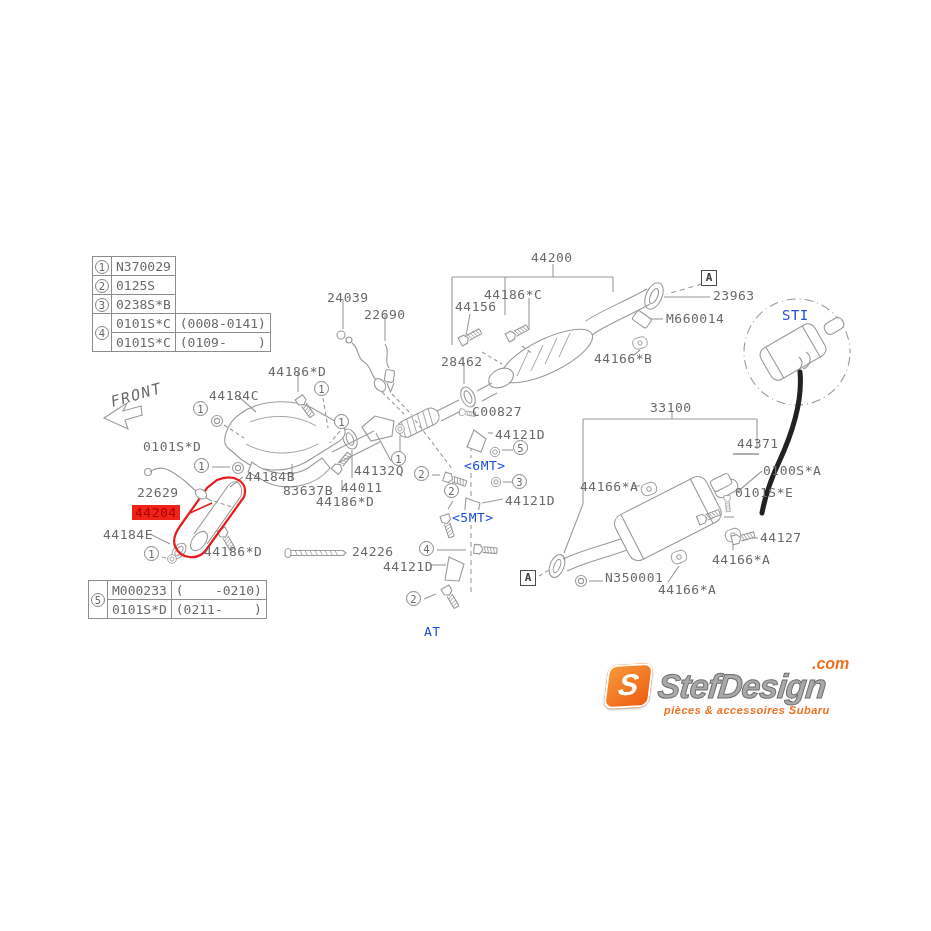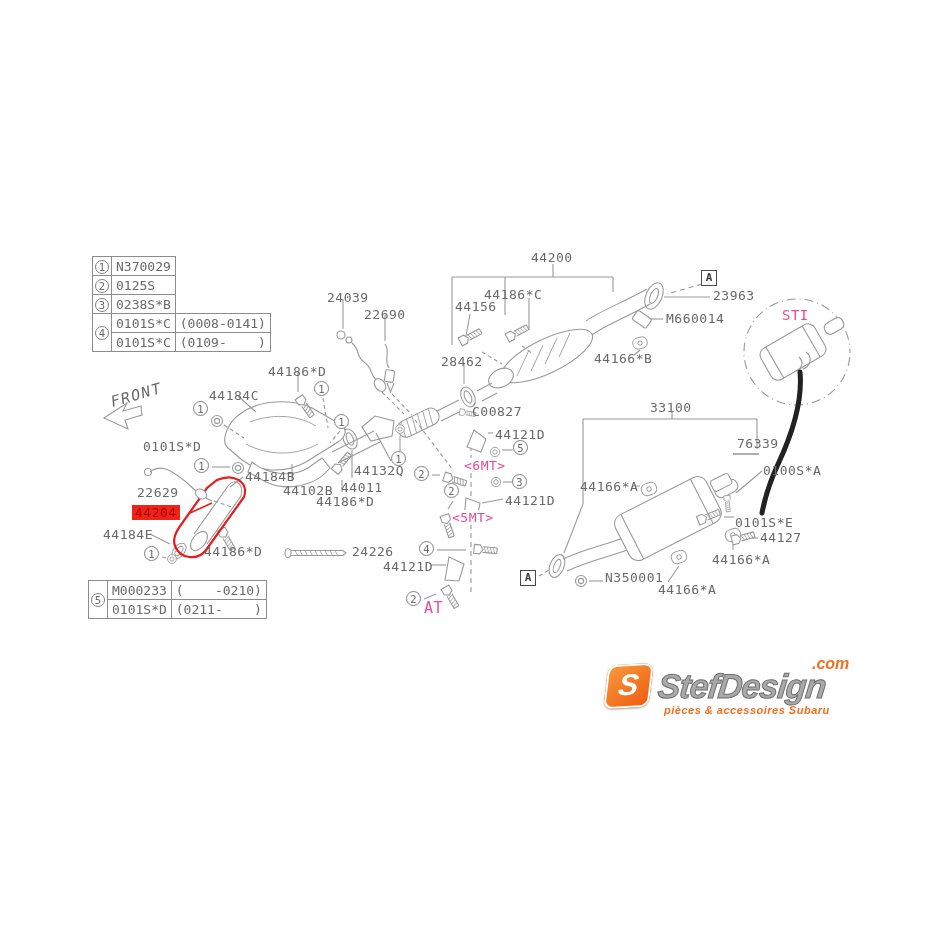--- a/index.html
+++ b/index.html
@@ -1,20 +1,20 @@
 <!DOCTYPE html>
 <html><head>
 <meta charset="utf-8">
 <style>
   html,body{margin:0;padding:0;background:#fff}
   .stage{position:relative;width:931px;height:931px;background:#fff;overflow:hidden;
          font-family:"DejaVu Sans Mono",monospace}
   svg.art{position:absolute;left:0;top:0}
   .lbl{position:absolute;font-size:13px;letter-spacing:.5px;color:#696969;white-space:nowrap;line-height:14px}
-  .ann{position:absolute;font-size:13px;letter-spacing:.5px;color:#ec4899;white-space:nowrap}
+  .ann{position:absolute;font-size:13px;letter-spacing:.5px;color:#1d4ed8;white-space:nowrap}
   .circ{position:absolute;width:15px;height:15px;border:1px solid #828282;border-radius:50%;
         color:#696969;font-size:10.5px;line-height:15px;text-align:center;background:#fff;box-sizing:border-box}
   .circ.s{position:static;display:inline-block;width:14px;height:14px;line-height:13px;vertical-align:middle}
   .boxa{position:absolute;width:16px;height:16px;border:1.6px solid #4a4a4a;color:#3f3f3f;
         font-size:11px;font-weight:bold;line-height:14px;text-align:center;background:#fff;box-sizing:border-box}
   .redlbl{position:absolute;left:132px;top:505px;background:#f02318;color:#a80000;
           font-size:13px;letter-spacing:.5px;padding:0 3px;line-height:15px}
   .front{position:absolute;left:110px;top:386px;font-size:15px;font-style:italic;color:#696969;
          transform:rotate(-16deg);letter-spacing:1.5px}
   .legend{position:absolute;border-collapse:collapse;color:#696969;font-family:"DejaVu Sans Mono",monospace;font-size:13px}
@@ -242,43 +242,43 @@
   <span class="lbl" style="left:666px;top:312px">M660014</span>
   <span class="lbl" style="left:594px;top:352px">44166*B</span>
   <span class="lbl" style="left:472px;top:405px">C00827</span>
   <span class="lbl" style="left:268px;top:365px">44186*D</span>
   <span class="lbl" style="left:209px;top:389px">44184C</span>
   <span class="lbl" style="left:143px;top:440px">0101S*D</span>
   <span class="lbl" style="left:495px;top:428px">44121D</span>
   <span class="lbl" style="left:354px;top:464px">44132Q</span>
   <span class="lbl" style="left:341px;top:481px">44011</span>
   <span class="lbl" style="left:245px;top:470px">44184B</span>
-  <span class="lbl" style="left:283px;top:484px">44102B</span>
+  <span class="lbl" style="left:283px;top:484px">83637B</span>
   <span class="lbl" style="left:316px;top:495px">44186*D</span>
   <span class="lbl" style="left:137px;top:486px">22629</span>
   <span class="lbl" style="left:103px;top:528px">44184E</span>
   <span class="lbl" style="left:204px;top:545px">44186*D</span>
   <span class="lbl" style="left:352px;top:545px">24226</span>
   <span class="lbl" style="left:505px;top:494px">44121D</span>
   <span class="lbl" style="left:383px;top:560px">44121D</span>
   <span class="lbl" style="left:650px;top:401px">33100</span>
-  <span class="lbl" style="left:737px;top:437px">76339</span>
+  <span class="lbl" style="left:737px;top:437px">44371</span>
   <span class="lbl" style="left:763px;top:464px">0100S*A</span>
   <span class="lbl" style="left:580px;top:480px">44166*A</span>
-  <span class="lbl" style="left:735px;top:516px">0101S*E</span>
+  <span class="lbl" style="left:735px;top:486px">0101S*E</span>
   <span class="lbl" style="left:760px;top:531px">44127</span>
   <span class="lbl" style="left:712px;top:553px">44166*A</span>
   <span class="lbl" style="left:605px;top:571px">N350001</span>
   <span class="lbl" style="left:658px;top:583px">44166*A</span>
 
   <span class="redlbl">44204</span>
 
   <span class="front">FRONT</span>
   <span class="ann" style="left:782px;top:307px;font-size:14px">STI</span>
-  <span class="ann" style="left:424px;top:599px;font-size:15px">AT</span>
+  <span class="ann" style="left:424px;top:624px;font-size:13px">AT</span>
   <span class="ann" style="left:464px;top:458px;background:#fff">&lt;6MT&gt;</span>
   <span class="ann" style="left:452px;top:510px;background:#fff">&lt;5MT&gt;</span>
 
   <span class="circ" style="left:193px;top:401px">1</span>
   <span class="circ" style="left:314px;top:381px">1</span>
   <span class="circ" style="left:334px;top:414px">1</span>
   <span class="circ" style="left:391px;top:451px">1</span>
   <span class="circ" style="left:194px;top:458px">1</span>
   <span class="circ" style="left:144px;top:546px">1</span>
   <span class="circ" style="left:414px;top:466px">2</span>

